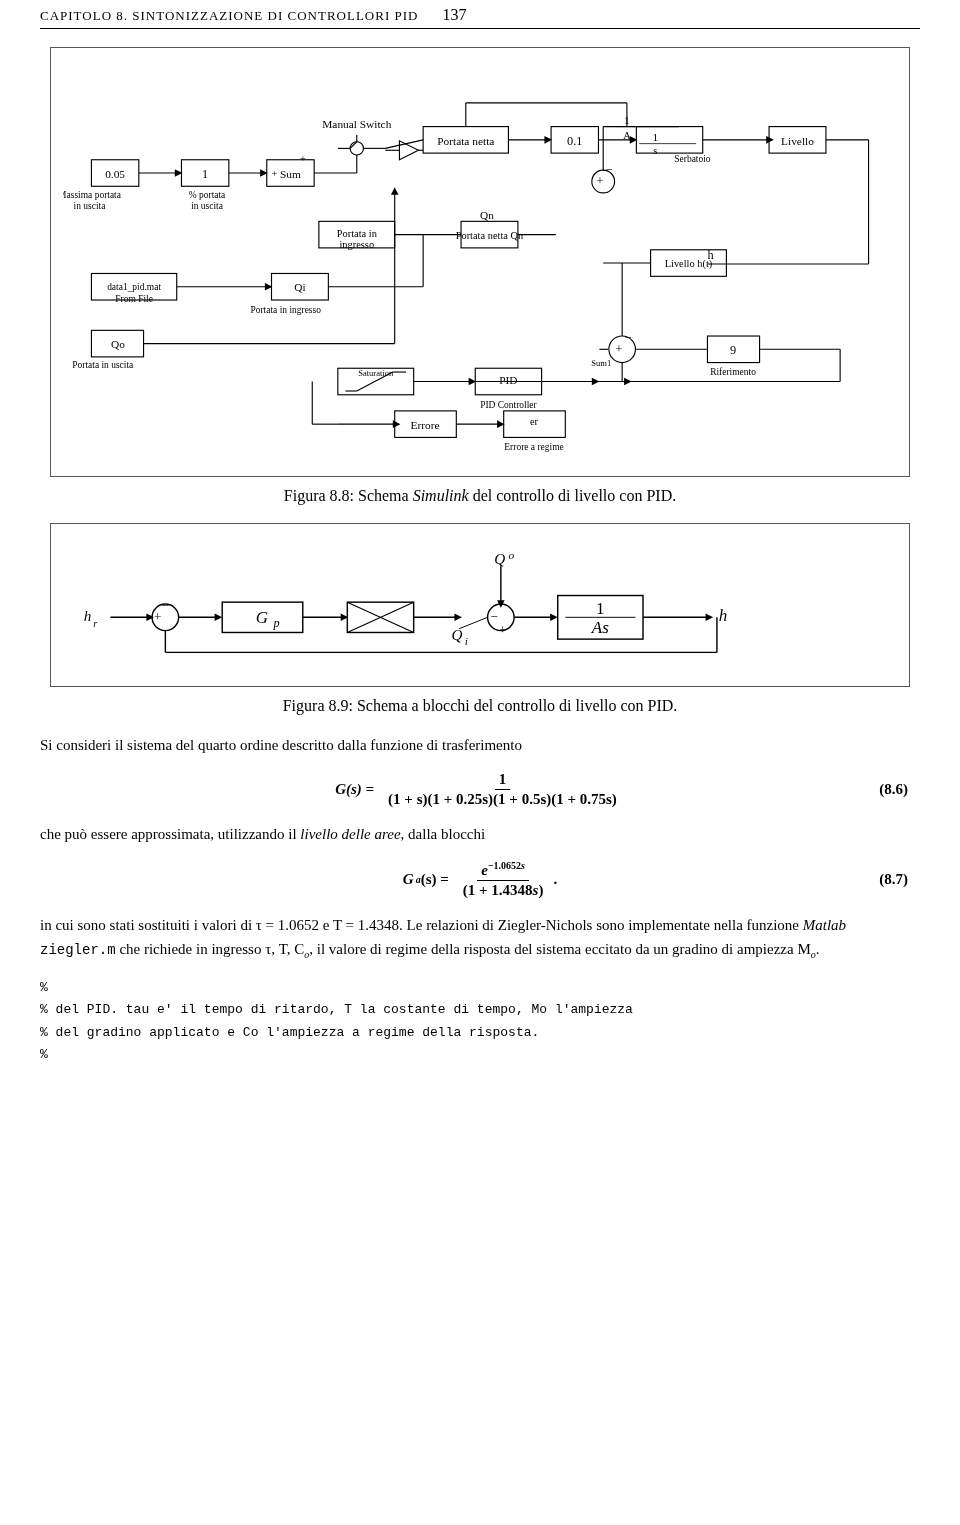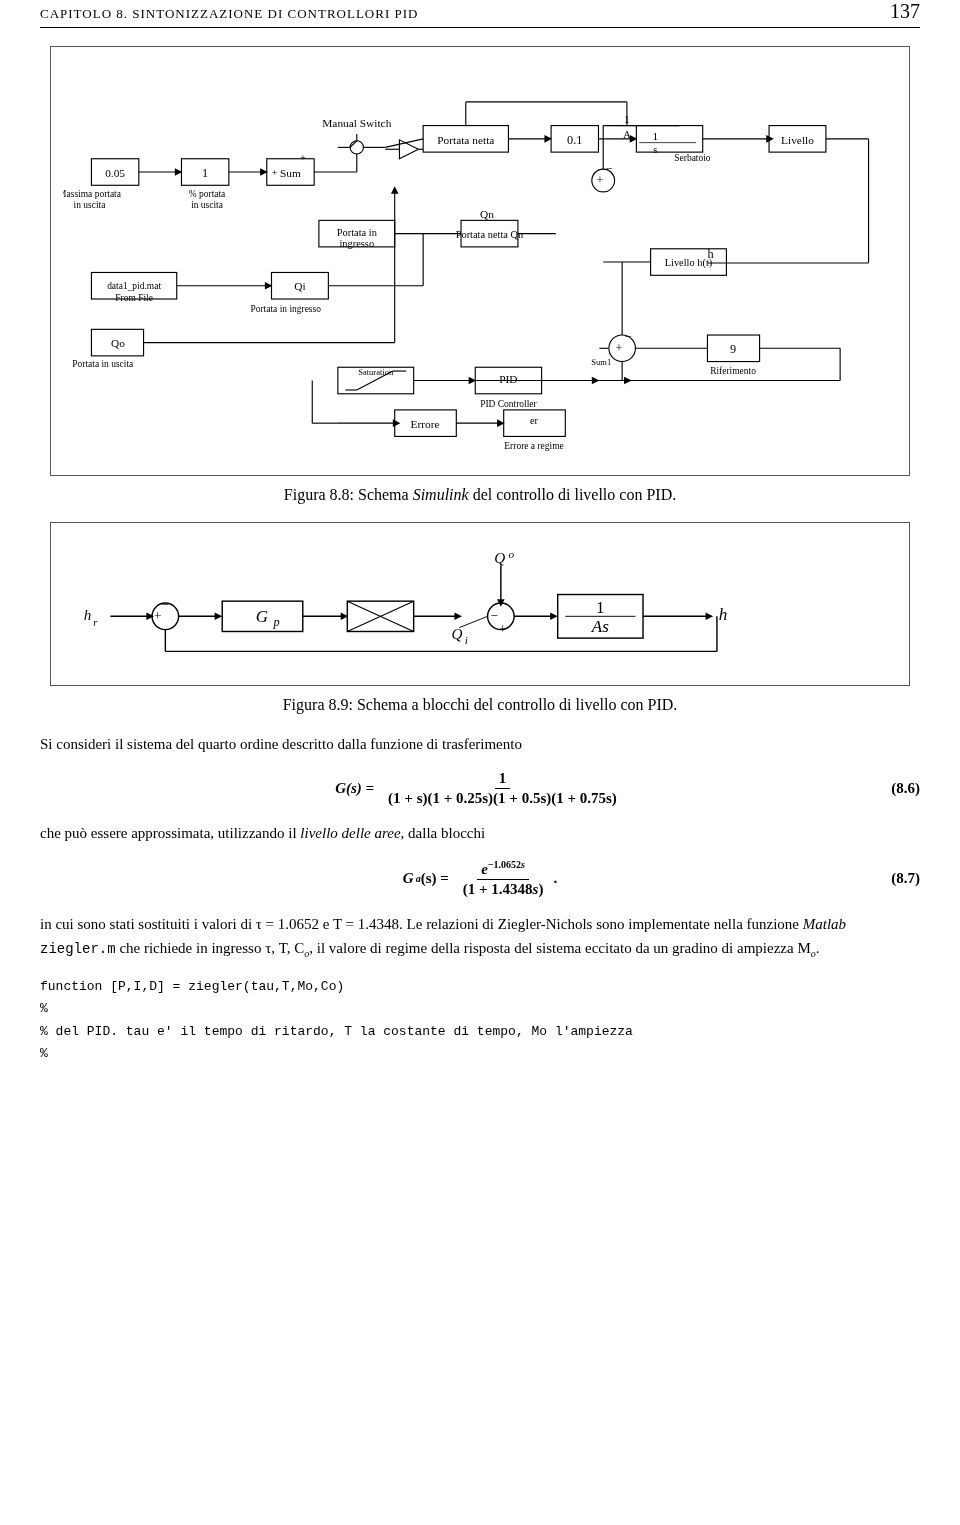--- a/index.html
+++ b/index.html
@@ -9,34 +9,35 @@
       font-size: 15px;
       color: #000;
       width: 960px;
       min-height: 1525px;
       padding: 0 40px;
     }
 
     
     .page-header {
       display: flex;
-      justify-content: space-between;
+      justify-content: flex-start;
       align-items: baseline;
       border-bottom: 1px solid #000;
-      padding: 0 0 4px 0;
+      padding: 6px 0 4px 0;
       margin-bottom: 18px;
     }
     .chapter-title {
       font-size: 13px;
       font-variant: small-caps;
       letter-spacing: 1px;
       text-transform: uppercase;
     }
     .page-number {
-      font-size: 20px;
+      font-size: 16px;
+      margin-left: 24px;
     }
 
     
     .figure-box {
       border: 1.5px solid #555;
       margin: 0 10px 10px 10px;
       padding: 16px 12px 12px 12px;
       background: #fff;
       position: relative;
     }
@@ -63,21 +64,21 @@
     .equation-line {
       display: flex;
       align-items: center;
       justify-content: center;
       margin: 10px 0;
       position: relative;
       font-weight: bold;
     }
     .eq-number {
       position: absolute;
-      right: 0;
+      right: 12px;
     }
 
     .math-frac {
       display: inline-flex;
       flex-direction: column;
       align-items: center;
       vertical-align: middle;
       margin: 0 4px;
     }
     .math-frac .num {
@@ -372,17 +373,17 @@
   <span class="eq-number">(8.7)</span>
 </div>
 
 <div class="text-body">
   <p>
     <span>in cui sono stati sostituiti i valori di τ = 1.0652 e T = 1.4348. Le relazioni di Ziegler-Nichols sono implementate nella funzione </span><em>Matlab</em><code style="font-family: 'Courier New', monospace; font-size:14px;"> ziegler.m</code><span> che richiede in ingresso τ, T, C</span><sub style="font-style:italic;">o</sub><span>, il valore di regime della risposta del sistema eccitato da un gradino di ampiezza M</span><sub style="font-style:italic;">o</sub><span>.</span>
   </p>
 </div>
 
 <div class="code-block">
-  <span class="code-line">function [P,I,D] = ziegler(tau,T,Mo,Co)</span>
   <span class="code-line">%</span>
   <span class="code-line">% del PID. tau e' il tempo di ritardo, T la costante di tempo, Mo l'ampiezza</span>
+  <span class="code-line">% del gradino applicato e Co l'ampiezza a regime della risposta.</span>
   <span class="code-line">%</span>
 </div>
 
 </body></html>

